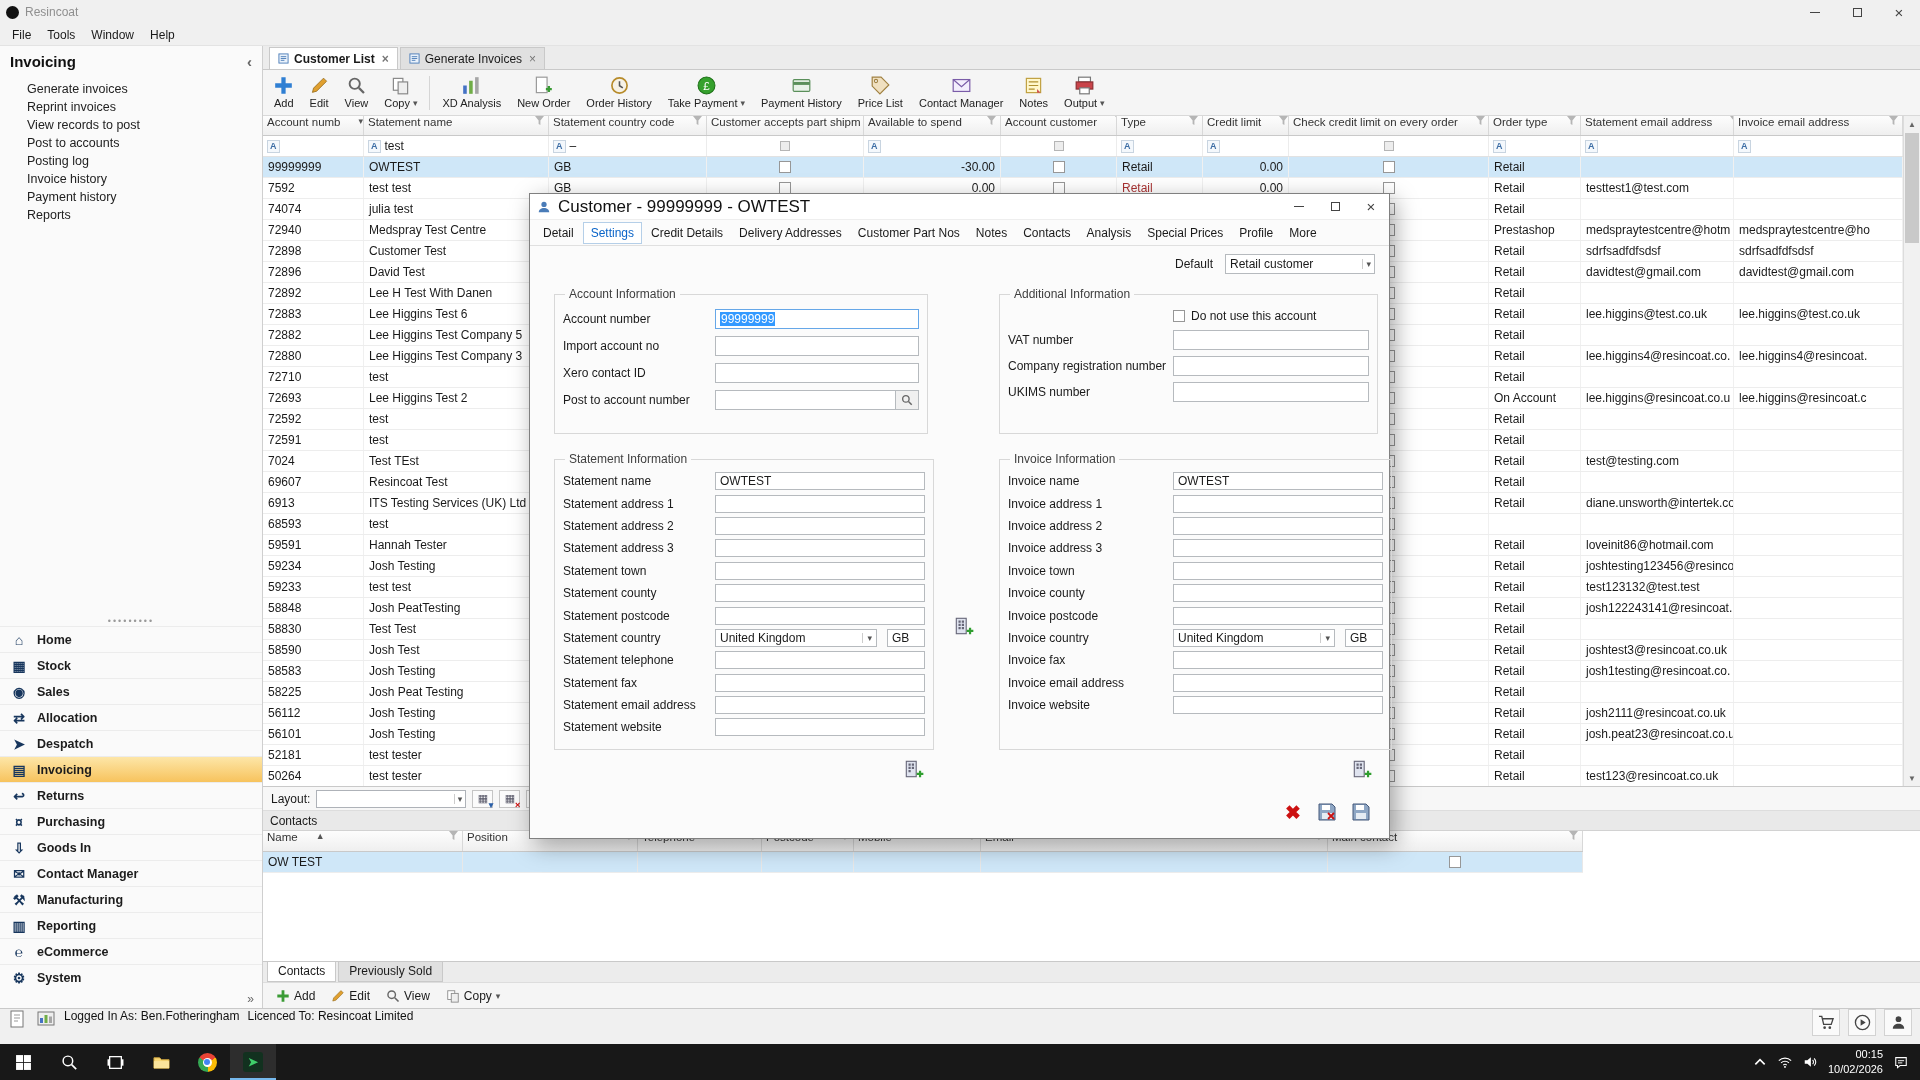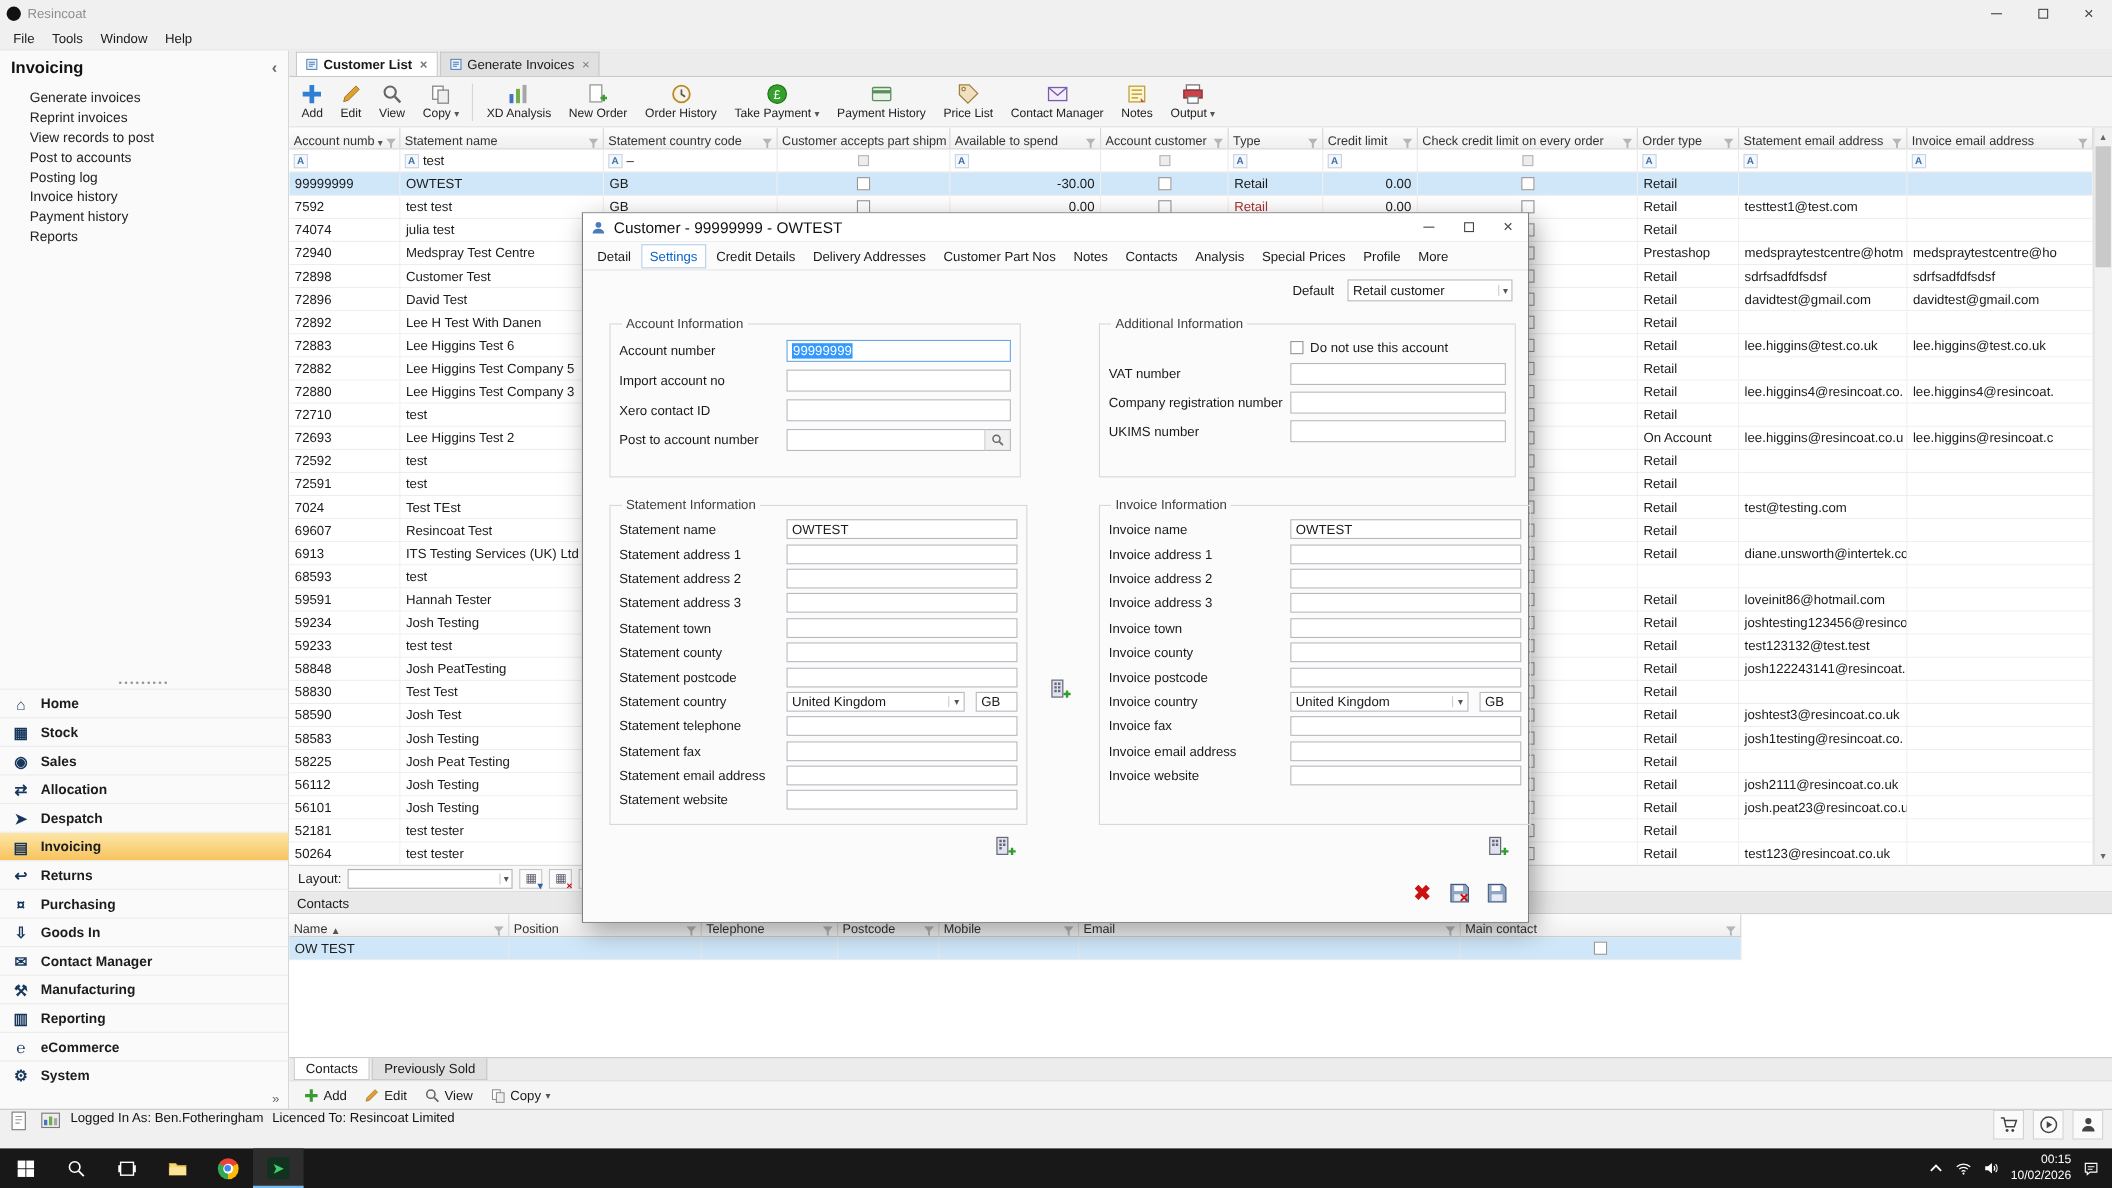--- a/index.html
+++ b/index.html
@@ -43,21 +43,21 @@
 .tbtn svg{width:19px;height:19px}
 .tlabel{font-size:11px;color:#222;white-space:nowrap;display:flex;align-items:center;gap:3px}
 .tcaret{font-size:9px;color:#555}
 .tsep{width:1px;height:34px;background:#d5d5d5;margin:0 3px}
 
 
 .gridwrap{position:relative;height:671px;flex:0 0 auto;border-bottom:1px solid #c9c9c9}
 .gridinner{position:absolute;left:0;top:0;right:17px;bottom:0;overflow:hidden;background:#fff}
 .ghead,.gfilter,.grow{display:grid;grid-template-columns:101px 185px 158px 157px 137px 116px 86px 86px 200px 92px 153px minmax(0,1fr)}
 .ghead{height:20px;background:linear-gradient(#fdfdfd,#efefef);border-bottom:1px solid #c9c9c9}
-.hcell{display:flex;align-items:flex-end;gap:3px;padding:0 4px;border-right:1px solid #d8d8d8;font-size:11.5px;color:#333;overflow:hidden;white-space:nowrap}
+.hcell{display:flex;align-items:flex-start;gap:18px;padding:0 4px;border-right:1px solid #d8d8d8;font-size:11.5px;color:#333;overflow:hidden;white-space:nowrap}
 .hfun{margin-left:auto;flex:0 0 auto;display:flex}
 .hcaret{font-size:9px;color:#555}
 .gfilter{height:21px;border-bottom:1px solid #e2e2e2;background:#fff}
 .fcell{display:flex;align-items:center;gap:4px;padding:0 4px;border-right:1px solid #ececec;overflow:hidden;font-size:12px}
 .fico{color:#3d6ea5;font-size:9px;font-weight:700;border:1px solid #c8d4e0;background:#f4f8fc;padding:0 2px;line-height:11px}
 .fico-box{width:10px;height:10px;border:1px solid #b5b5b5;background:#ededed;margin:0 auto}
 .grow{height:21px;border-bottom:1px solid #ededed;background:#fff}
 .grow.selected{background:#cfe7f8}
 .gcell{padding:0 5px;border-right:1px solid #f0f0f0;line-height:20px;white-space:nowrap;overflow:hidden;font-size:12px}
 .gcell.num{text-align:right}
@@ -87,21 +87,21 @@
 .ftabs{height:21px;background:#ececec;border-top:1px solid #c9c9c9;display:flex;padding-left:4px;gap:2px;flex:0 0 auto}
 .ftab{padding:2px 10px;border:1px solid #c9c9c9;border-top:none;background:#e0e0e0;font-size:12px}
 .ftab.active{background:#fff}
 .btoolbar{height:26px;background:#f5f5f5;border-top:1px solid #ddd;display:flex;align-items:center;gap:6px;padding:0 8px;flex:0 0 auto}
 .bbtn{display:flex;align-items:center;gap:4px;font-size:12px;padding:2px 5px}
 .bbtn svg{width:14px;height:14px}
 
 
 .dialog{position:absolute;left:529px;top:193px;width:861px;height:646px;background:#fbfbfb;border:1px solid #808080;box-shadow:5px 7px 22px rgba(0,0,0,.35);z-index:50}
 .dlg-titlebar{height:26px;background:#fff;display:flex;align-items:center;padding-left:7px;gap:7px;border-bottom:1px solid #eee}
-.dlg-title{font-size:14px;color:#111}
+.dlg-title{font-size:17px;color:#111}
 .dlg-controls{margin-left:auto;display:flex;height:100%}
 .dlg-btn{width:36px;display:flex;align-items:center;justify-content:center;color:#444}
 .dlg-tabs{height:26px;display:flex;align-items:center;padding:0 6px;gap:2px;background:#fbfbfb;border-bottom:1px solid #e0e0e0}
 .dlg-tab{padding:3px 7px;font-size:12px;color:#1a1a1a;white-space:nowrap}
 .dlg-tab.active{color:#0a64c8;border:1px solid #b5cfe8;background:#fff}
 .dlg-body{position:relative;height:592px;background:#fbfbfb}
 .default-row{position:absolute;top:8px;right:14px;display:flex;align-items:center;gap:12px}
 .dflt-select{width:150px;height:20px;border:1px solid #b6babe;background:#fff;display:flex;align-items:center;padding-left:4px;font-size:12px}
 .fs{position:absolute;border:1px solid #d8d8d8;padding:4px 8px 0;overflow:hidden}
 .fs legend{font-size:12px;color:#404040;padding:0 4px;margin-left:2px}

